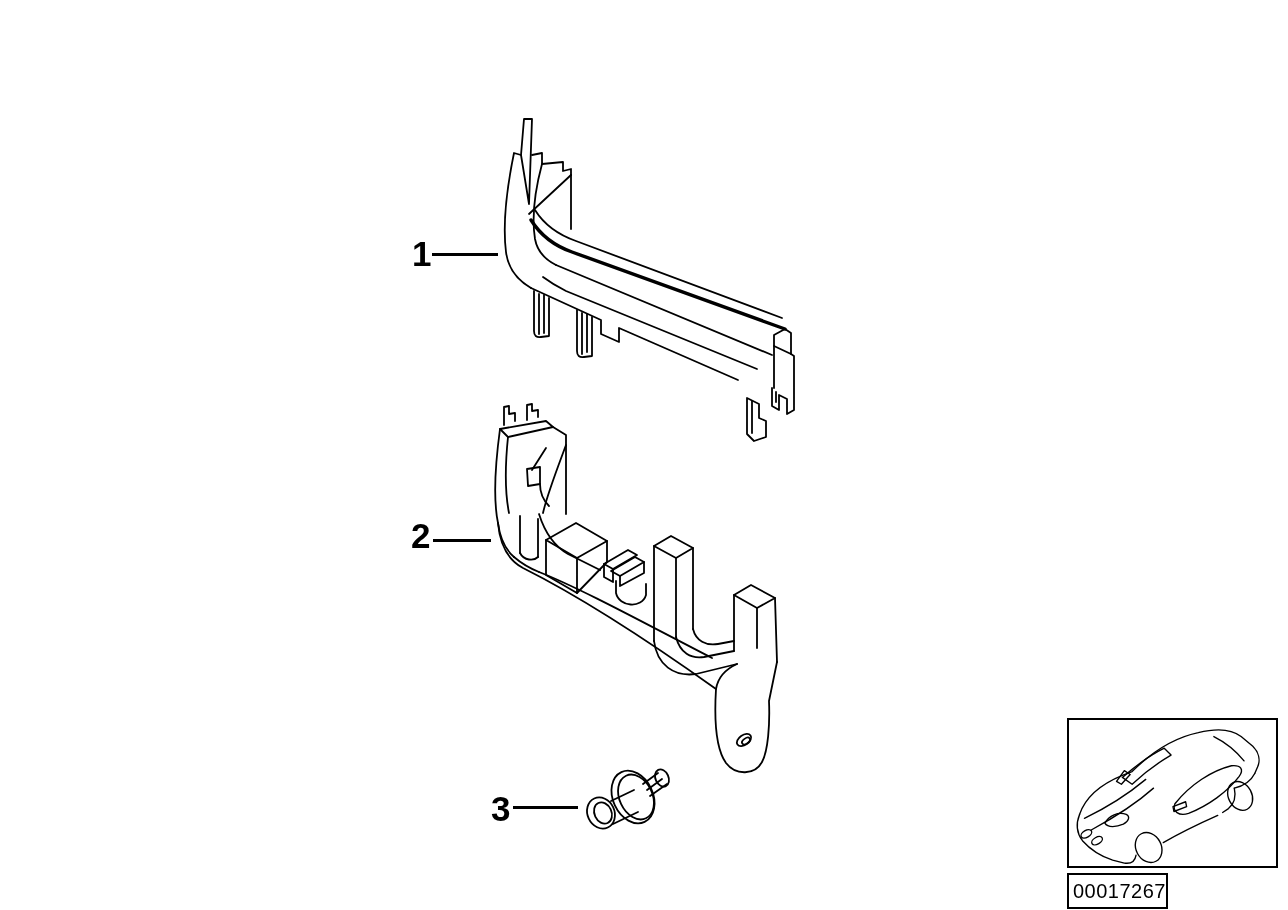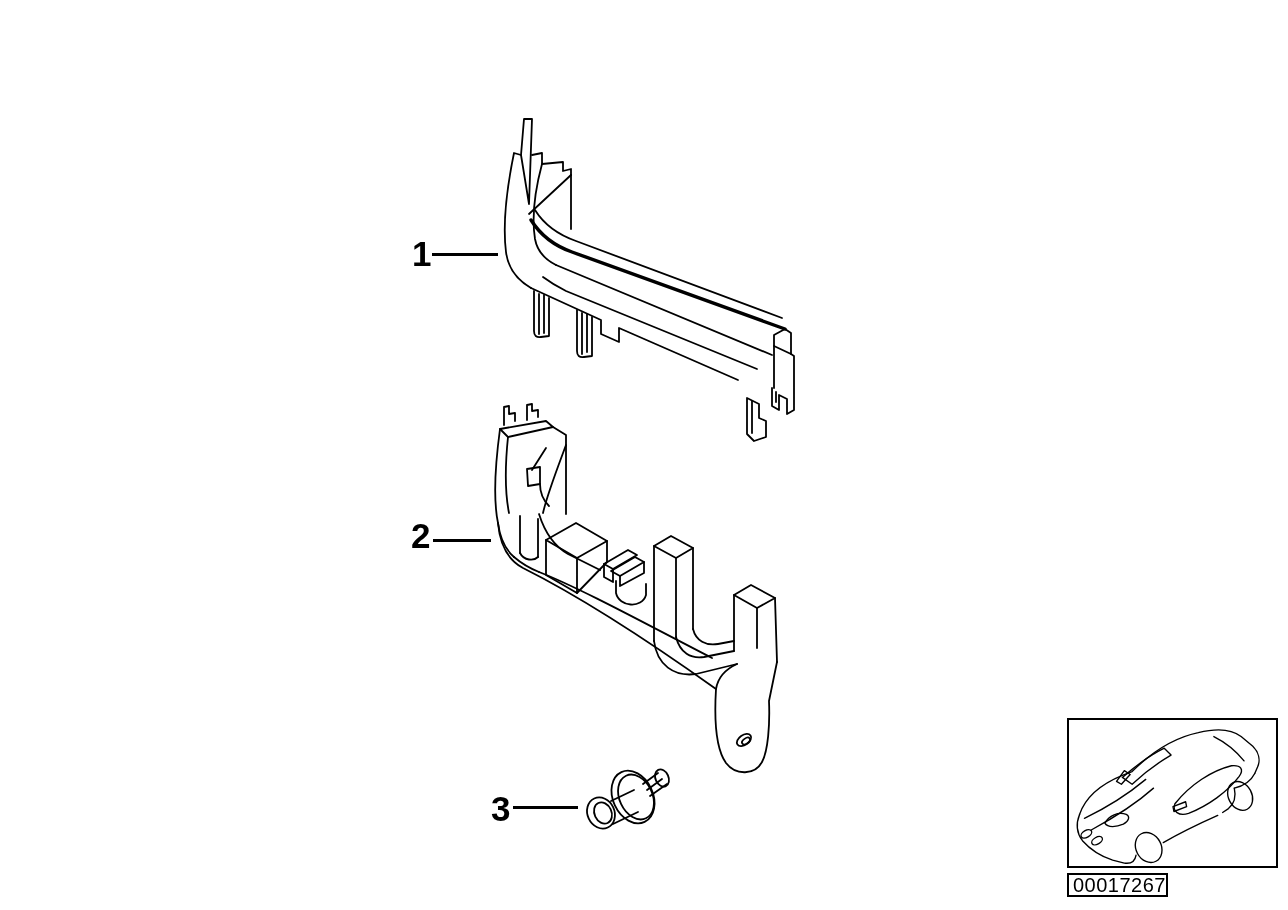--- a/index.html
+++ b/index.html
@@ -51,21 +51,21 @@
     left:1067px; top:718px;
     width:211px; height:150px;
     border:2px solid #000;
     box-sizing:border-box;
     background:#fff;
   }
   .car-box svg{display:block;width:100%;height:100%;}
   .code-plate{
     position:absolute;
     left:1067px; top:873px;
-    width:101px; height:24px;
+    width:101px; height:36px;
     border:2px solid #000;
     box-sizing:border-box;
     background:#fff;
     display:flex;
     align-items:center;
   }
   .code-plate .code{
     font-size:20px;
     line-height:1;
     letter-spacing:0.5px;

